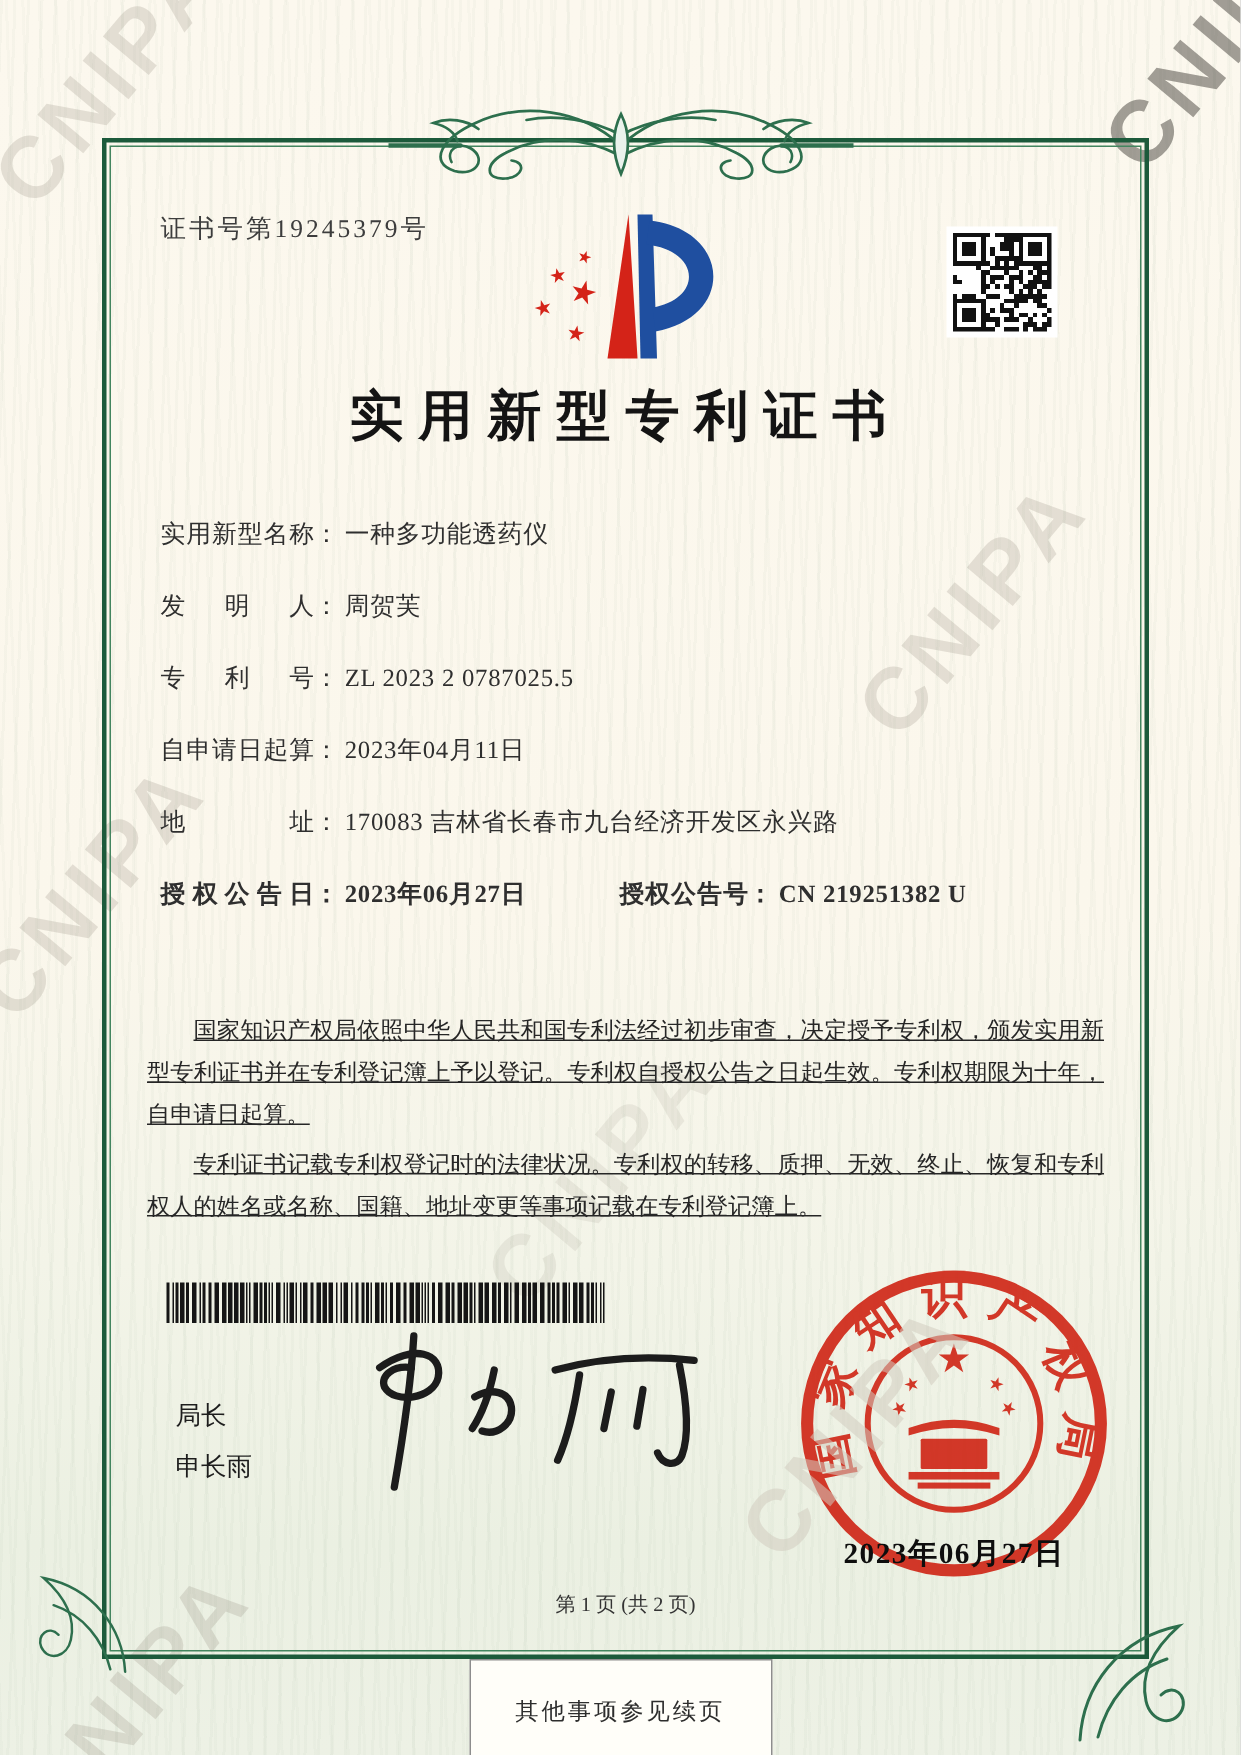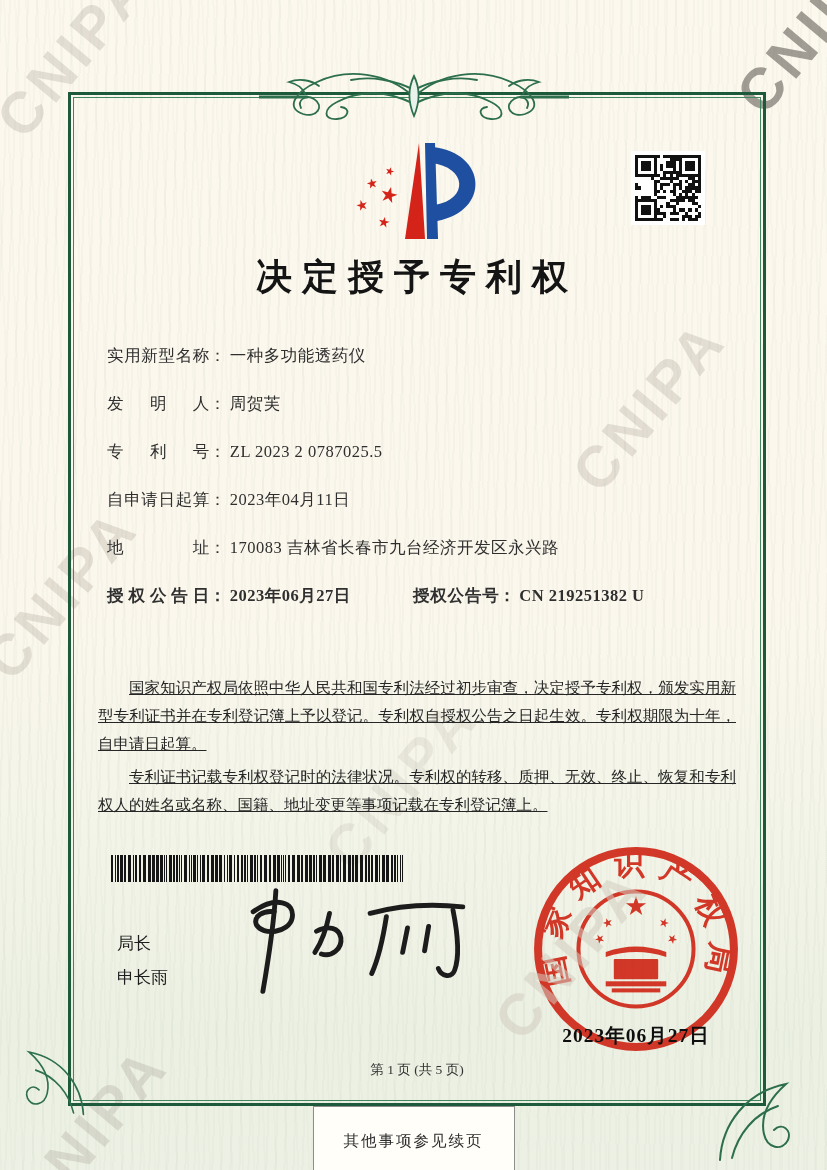--- a/index.html
+++ b/index.html
@@ -113,20 +113,21 @@
   </svg>
   <svg class="corner-curl" style="left:16px;top:1040px;" width="74" height="80" viewBox="0 0 90 92">
     <g stroke="#2d6f4d" stroke-width="2" fill="none" stroke-linecap="round" transform="translate(90,0) scale(-1,1)">
       <path d="M8,88 C10,52 34,20 74,12 C56,28 48,44 52,62 C55,76 70,80 76,68 C80,58 70,50 62,58"></path>
       <path d="M20,86 C26,62 42,42 66,34"></path>
     </g>
   </svg>
 
   <div class="frame">
 
+    <div class="cert-no">证书号第19245379号</div>
 
     <svg class="logo" width="162" height="102" viewBox="0 0 162 102">
       <polygon points="80,4 86,100 66,100" fill="#d42318"></polygon>
       <polygon points="86,4 96,4 99,100 88,100" fill="#1f4fa0"></polygon>
       <path d="M94,8 C148,14 152,72 98,82 L96,66 C130,60 128,28 92,24 Z" fill="#1f4fa0"></path>
       <g fill="#d42318" font-family="'DejaVu Sans',sans-serif" text-anchor="middle">
         <text x="51" y="36" font-size="11" transform="rotate(18 51 32)">★</text>
         <text x="33" y="49" font-size="13" transform="rotate(-12 33 45)">★</text>
         <text x="50" y="63" font-size="21" transform="rotate(14 50 56)">★</text>
         <text x="23" y="71" font-size="14" transform="rotate(-16 23 66)">★</text>
@@ -372,21 +373,21 @@
           <rect x="11" y="20" width="1" height="1" fill="#111"></rect>
           <rect x="12" y="20" width="1" height="1" fill="#111"></rect>
           <rect x="13" y="20" width="1" height="1" fill="#111"></rect>
           <rect x="15" y="20" width="1" height="1" fill="#111"></rect>
           <rect x="17" y="20" width="1" height="1" fill="#111"></rect>
           <rect x="18" y="20" width="1" height="1" fill="#111"></rect>
           <rect x="19" y="20" width="1" height="1" fill="#111"></rect>
         </svg>
     </div>
 
-    <h1 class="title">决定授予专利权</h1>
+    <h1 class="title">实用新型专利证书</h1>
 
     <div class="fields">
       <div class="frow">
         <span class="flabel">实用新型名称</span><span class="colon">：</span><span class="fvalue">一种多功能透药仪</span>
       </div>
       <div class="frow">
         <span class="flabel">发明人</span><span class="colon">：</span><span class="fvalue">周贺芙</span>
       </div>
       <div class="frow">
         <span class="flabel">专利号</span><span class="colon">：</span><span class="fvalue">ZL 2023 2 0787025.5</span>
@@ -453,17 +454,17 @@
           </g>
           <path d="M76,114 Q106,104 136,114 L136,109 Q106,98 76,109 Z"></path>
           <rect x="84" y="116" width="44" height="20" rx="1"></rect>
           <rect x="76" y="138" width="60" height="5"></rect>
           <rect x="82" y="145" width="48" height="4"></rect>
         </g>
       </svg>
       <div class="seal-date">2023年06月27日</div>
     </div>
 
-    <div class="page-num">第 1 页 (共 5 页)</div>
+    <div class="page-num">第 1 页 (共 2 页)</div>
   </div>
 
   <div class="footer-note">其他事项参见续页</div>
 </div>
 
 </body></html>

